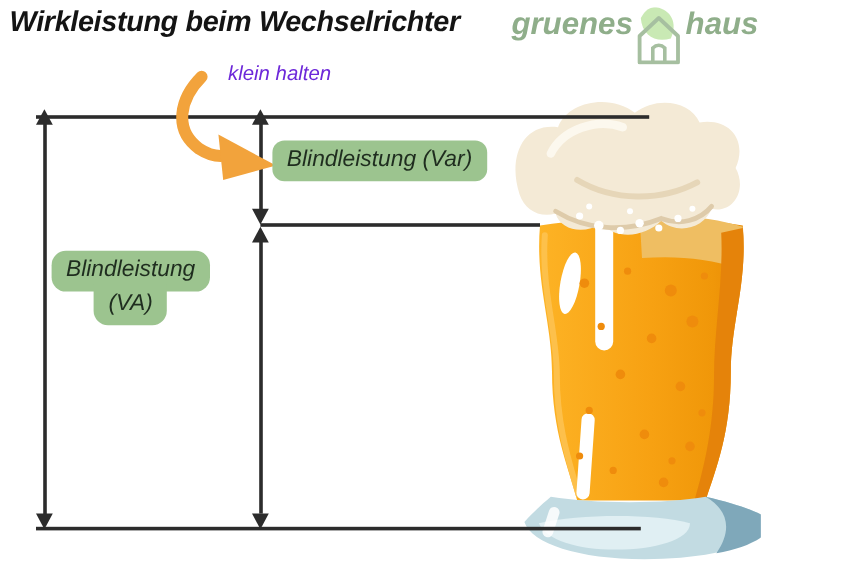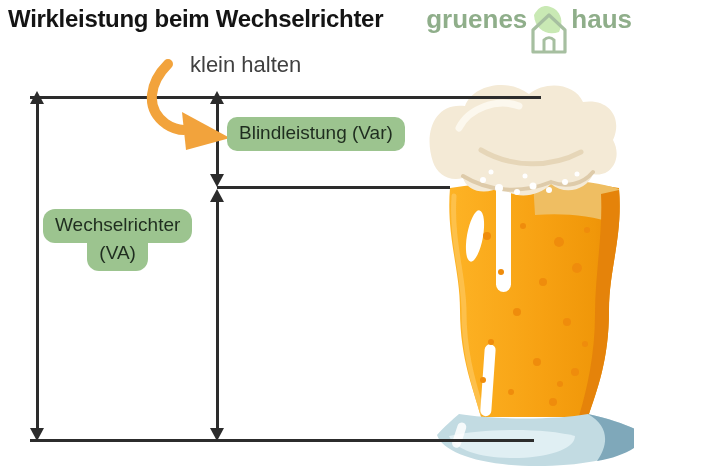--- a/index.html
+++ b/index.html
@@ -1,29 +1,29 @@
 <!DOCTYPE html>
 <html><head>
 <meta charset="utf-8">
 <style>
   html,body { margin:0; padding:0; background:#fff; }
   .stage {
     position:relative; width:634px; height:468px; background:#ffffff;
-    overflow:hidden; font-family:"Liberation Sans", sans-serif;
+    overflow:hidden; font-family:"Liberation Sans", sans-serif;font-style:italic;
   }
   .title {
     position:absolute; left:8px; top:5px; font-size:24px; font-weight:bold;
     letter-spacing:-0.3px; color:#141414;
   }
   
   .logo { position:absolute; right:2px; top:6px; display:flex; align-items:flex-start; }
   .logo-word { font-size:26px; font-weight:bold; color:#8fae8a; line-height:1; padding-bottom:3px; }
   .logo-house { width:48px; height:48px; margin:0 -2px; }
   
-  .klein { position:absolute; left:190px; top:52px; font-size:22px; color:#404040; z-index:6; }
+  .klein { position:absolute; left:190px; top:52px; font-size:17px; color:#6d28d9; z-index:6; }
   .curve-arrow { position:absolute; left:142px; top:58px; z-index:6; }
   
   .hline, .vline { position:absolute; background:#2c2c2c; z-index:5; }
   .hline { height:3px; }
   .vline { width:3px; }
   .ah { position:absolute; width:0; height:0; z-index:5;
         border-left:7px solid transparent; border-right:7px solid transparent; }
   .ah-up   { border-bottom:13px solid #2c2c2c; }
   .ah-down { border-top:13px solid #2c2c2c; }
   
@@ -147,18 +147,18 @@
   <svg class="curve-arrow" width="92" height="94" viewBox="0 0 92 94">
     <path d="M 26,6 C 8,24 2,50 24,66 C 30,70 36,72 42,72" stroke="#f2a33c" stroke-width="10" fill="none" stroke-linecap="round"></path>
     <polygon points="40,54 88,80 44,92" fill="#f2a33c"></polygon>
   </svg>
 
   <div class="label-single" style="left:227px; top:117px;">
     <div class="pill">Blindleistung (Var)</div>
   </div>
 
   <div class="label-stack" style="left:43px; top:209px;">
-    <div class="pill">Wechselrichter</div>
+    <div class="pill">Blindleistung</div>
     <div class="pill">(VA)</div>
   </div>
 
 
 </div>
 
 </body></html>

